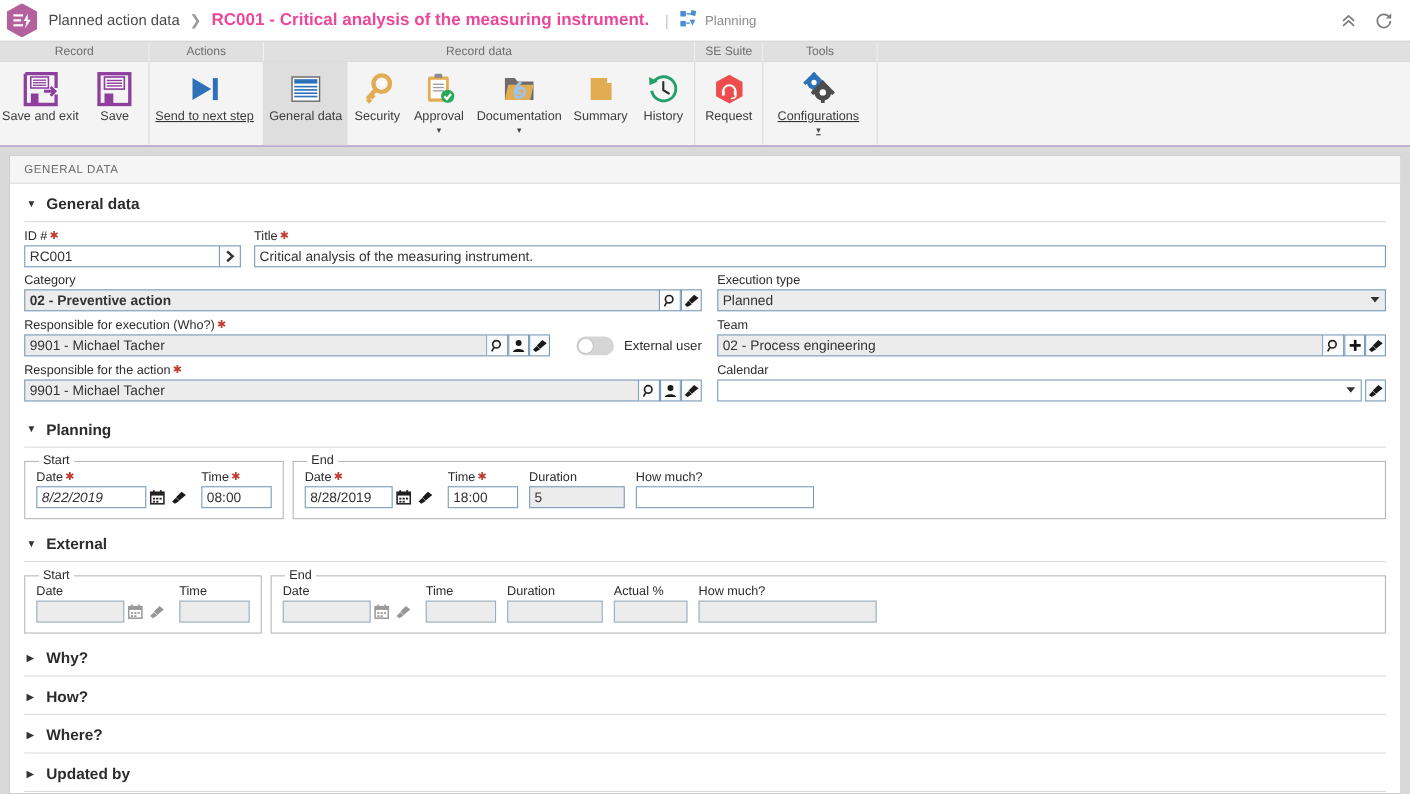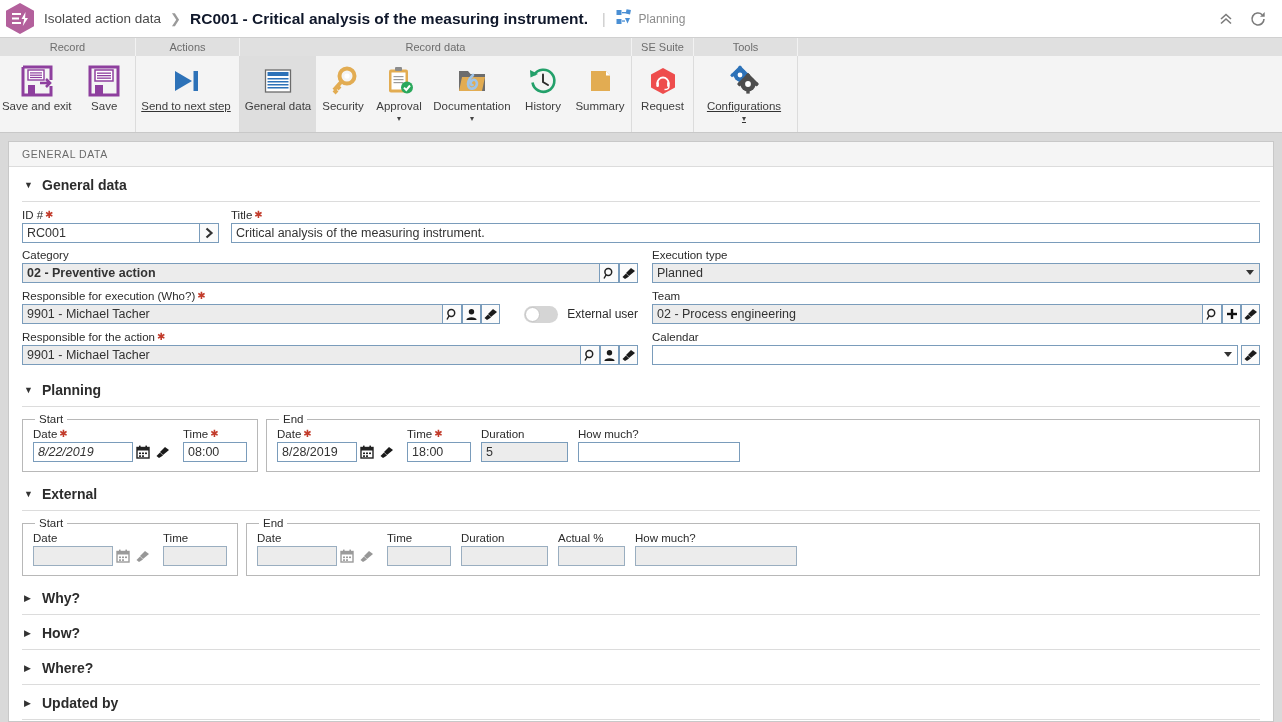--- a/index.html
+++ b/index.html
@@ -42,21 +42,21 @@
     white-space: nowrap;
   }
   .crumb-sep {
     color: #9a9a9a;
     margin: 0 9px;
     font-size: 13px;
   }
   .crumb-title {
     font-size: 15.5px;
     font-weight: bold;
-    color: #0f172a;
+    color: #ec4899;
     white-space: nowrap;
   }
   .pipe {
     color: #c6c6c6;
     margin: 0 10px 0 14px;
     font-size: 14px;
   }
   .planning-tag {
     display: flex; align-items: center; gap: 6px;
   }
@@ -255,21 +255,21 @@
   <div class="app-logo">
     <div class="hexagon">
       <svg width="17" height="14" viewBox="0 0 17 14">
         <rect x="0" y="1" width="9" height="2" fill="#fff"></rect>
         <rect x="0" y="5.5" width="7" height="2" fill="#fff"></rect>
         <rect x="0" y="10" width="9" height="2" fill="#fff"></rect>
         <polygon points="13.5,0 9.5,7 12.2,7 10.8,14 16,6 13.1,6" fill="#fff"></polygon>
       </svg>
     </div>
   </div>
-  <span class="crumb-root">Isolated action data</span>
+  <span class="crumb-root">Planned action data</span>
   <span class="crumb-sep">❯</span>
   <span class="crumb-title">RC001 - Critical analysis of the measuring instrument.</span>
   <span class="pipe">|</span>
   <span class="planning-tag">
     <span>
       <svg width="17" height="16" viewBox="0 0 17 16">
         <rect x="0.5" y="1" width="5" height="5" fill="#4a8fd4"></rect>
         <rect x="10" y="0.5" width="4.5" height="4.5" fill="#4a8fd4" transform="rotate(12 12 3)"></rect>
         <rect x="0.5" y="10" width="5" height="5" fill="#4a8fd4"></rect>
         <polygon points="9,9 14,9 11.5,14.5" fill="#4a8fd4"></polygon>
@@ -397,38 +397,38 @@
         <span class="ico">
           <svg width="32" height="32" viewBox="0 0 32 32">
             <path d="M3,6 L12,6 L14.5,9 L29,9 L29,26 L3,26 Z" fill="#6d6d6d"></path>
             <path d="M6,12 L29,12 L26,26 L3,26 Z" fill="#e2ac52"></path>
             <path d="M17,10 C13.5,13.5 11,18 12.5,21.5 C14,25 19,24 20.5,20.5 C22,17 19,13 16,15.5 C13.8,17.3 14.5,20.5 16.5,20" fill="none" stroke="#9fc4e8" stroke-width="2.6" stroke-linecap="round"></path>
           </svg>
         </span>
         <span class="cap">Documentation</span>
         <span class="caret">▾</span>
       </div>
+      <div class="rbtn" style="width:60px">
+        <span class="ico">
+          <svg width="32" height="32" viewBox="0 0 32 32">
+            <path d="M7,6 L22,6 L26,10.5 L26,26 L7,26 Z" fill="#e2ac52"></path>
+            <path d="M22,6 L22,10.5 L26,10.5 Z" fill="#fff"></path>
+          </svg>
+        </span>
+        <span class="cap">Summary</span>
+      </div>
       <div class="rbtn" style="width:54px">
         <span class="ico">
           <svg width="32" height="32" viewBox="0 0 32 32">
             <path d="M7,10 A11,11 0 1 1 5.5,17.5" fill="none" stroke="#23a06a" stroke-width="2.6"></path>
             <polygon points="3,5 11,9 3.5,12.5" fill="#23a06a"></polygon>
             <polyline points="16,9.5 16,17 21,20" fill="none" stroke="#2b2b2b" stroke-width="1.9" stroke-linecap="round"></polyline>
           </svg>
         </span>
         <span class="cap">History</span>
-      </div>
-      <div class="rbtn" style="width:60px">
-        <span class="ico">
-          <svg width="32" height="32" viewBox="0 0 32 32">
-            <path d="M7,6 L22,6 L26,10.5 L26,26 L7,26 Z" fill="#e2ac52"></path>
-            <path d="M22,6 L22,10.5 L26,10.5 Z" fill="#fff"></path>
-          </svg>
-        </span>
-        <span class="cap">Summary</span>
       </div>
     </div>
 
     <div class="rgroup" style="width:62px">
       <div class="rbtn w62">
         <span class="ico">
           <svg width="32" height="32" viewBox="0 0 32 32">
             <polygon points="16,3 28,9.5 28,22.5 16,29 4,22.5 4,9.5" fill="#ee4d4d"></polygon>
             <path d="M10.5,18 A5.5,5.5 0 0 1 21.5,18" fill="none" stroke="#fff" stroke-width="1.8"></path>
             <rect x="9.3" y="17" width="2.6" height="5" rx="1.2" fill="#fff"></rect>

